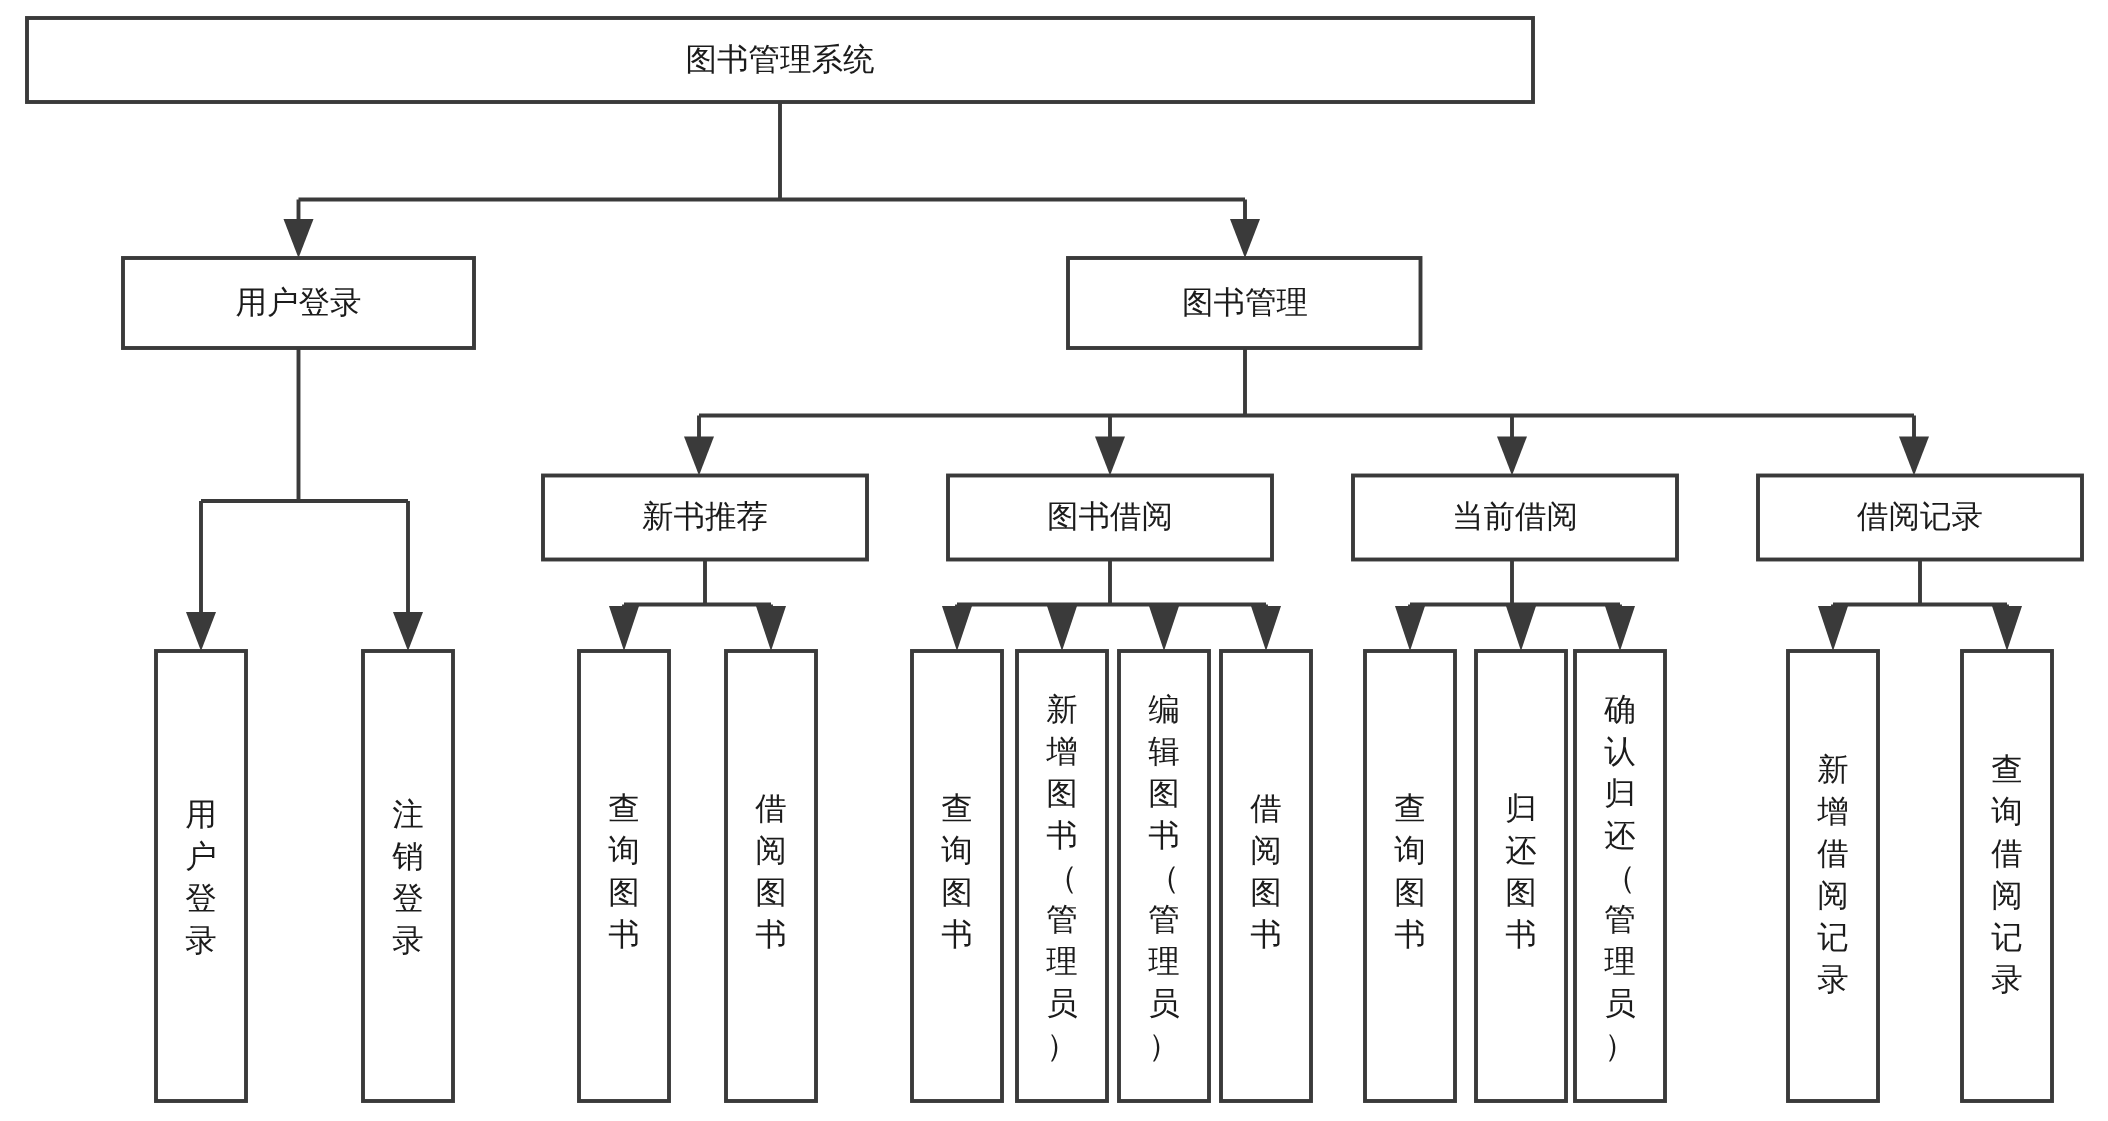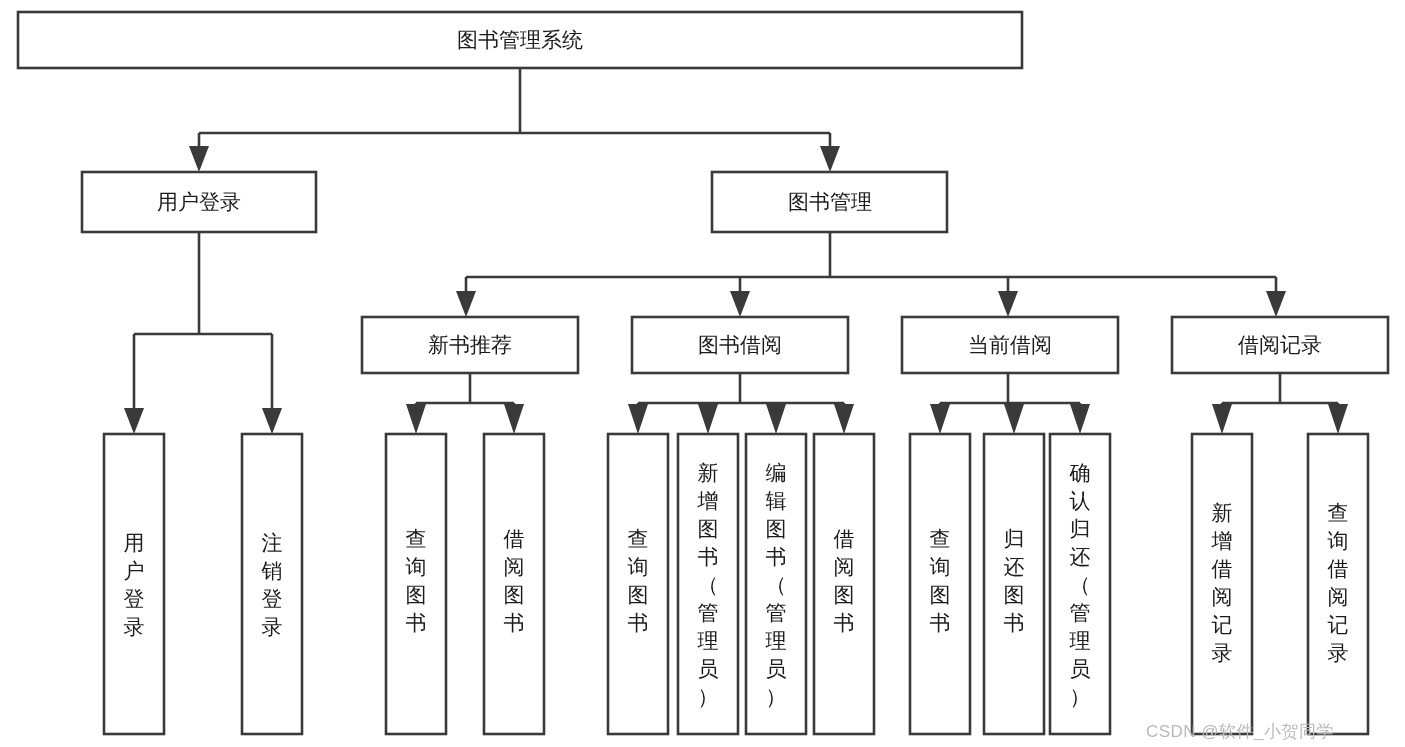--- a/index.html
+++ b/index.html
@@ -223,14 +223,13 @@
       <rect class="node-rect" x="1192" y="434" width="60" height="300"></rect>
       <text class="v-label" x="1222" y="520"><tspan x="1222" y="519.84">新</tspan><tspan x="1222" y="547.84">增</tspan><tspan x="1222" y="575.84">借</tspan><tspan x="1222" y="603.84">阅</tspan><tspan x="1222" y="631.84">记</tspan><tspan x="1222" y="659.84">录</tspan></text>
     </g>
     <g>
       <rect class="node-rect" x="1308" y="434" width="60" height="300"></rect>
       <text class="v-label" x="1338" y="520"><tspan x="1338" y="519.84">查</tspan><tspan x="1338" y="547.84">询</tspan><tspan x="1338" y="575.84">借</tspan><tspan x="1338" y="603.84">阅</tspan><tspan x="1338" y="631.84">记</tspan><tspan x="1338" y="659.84">录</tspan></text>
     </g>
 
   </svg>
 
-  <div class="watermark">CSDN @软件_小贺同学</div>
 </div>
 
 </body></html>

